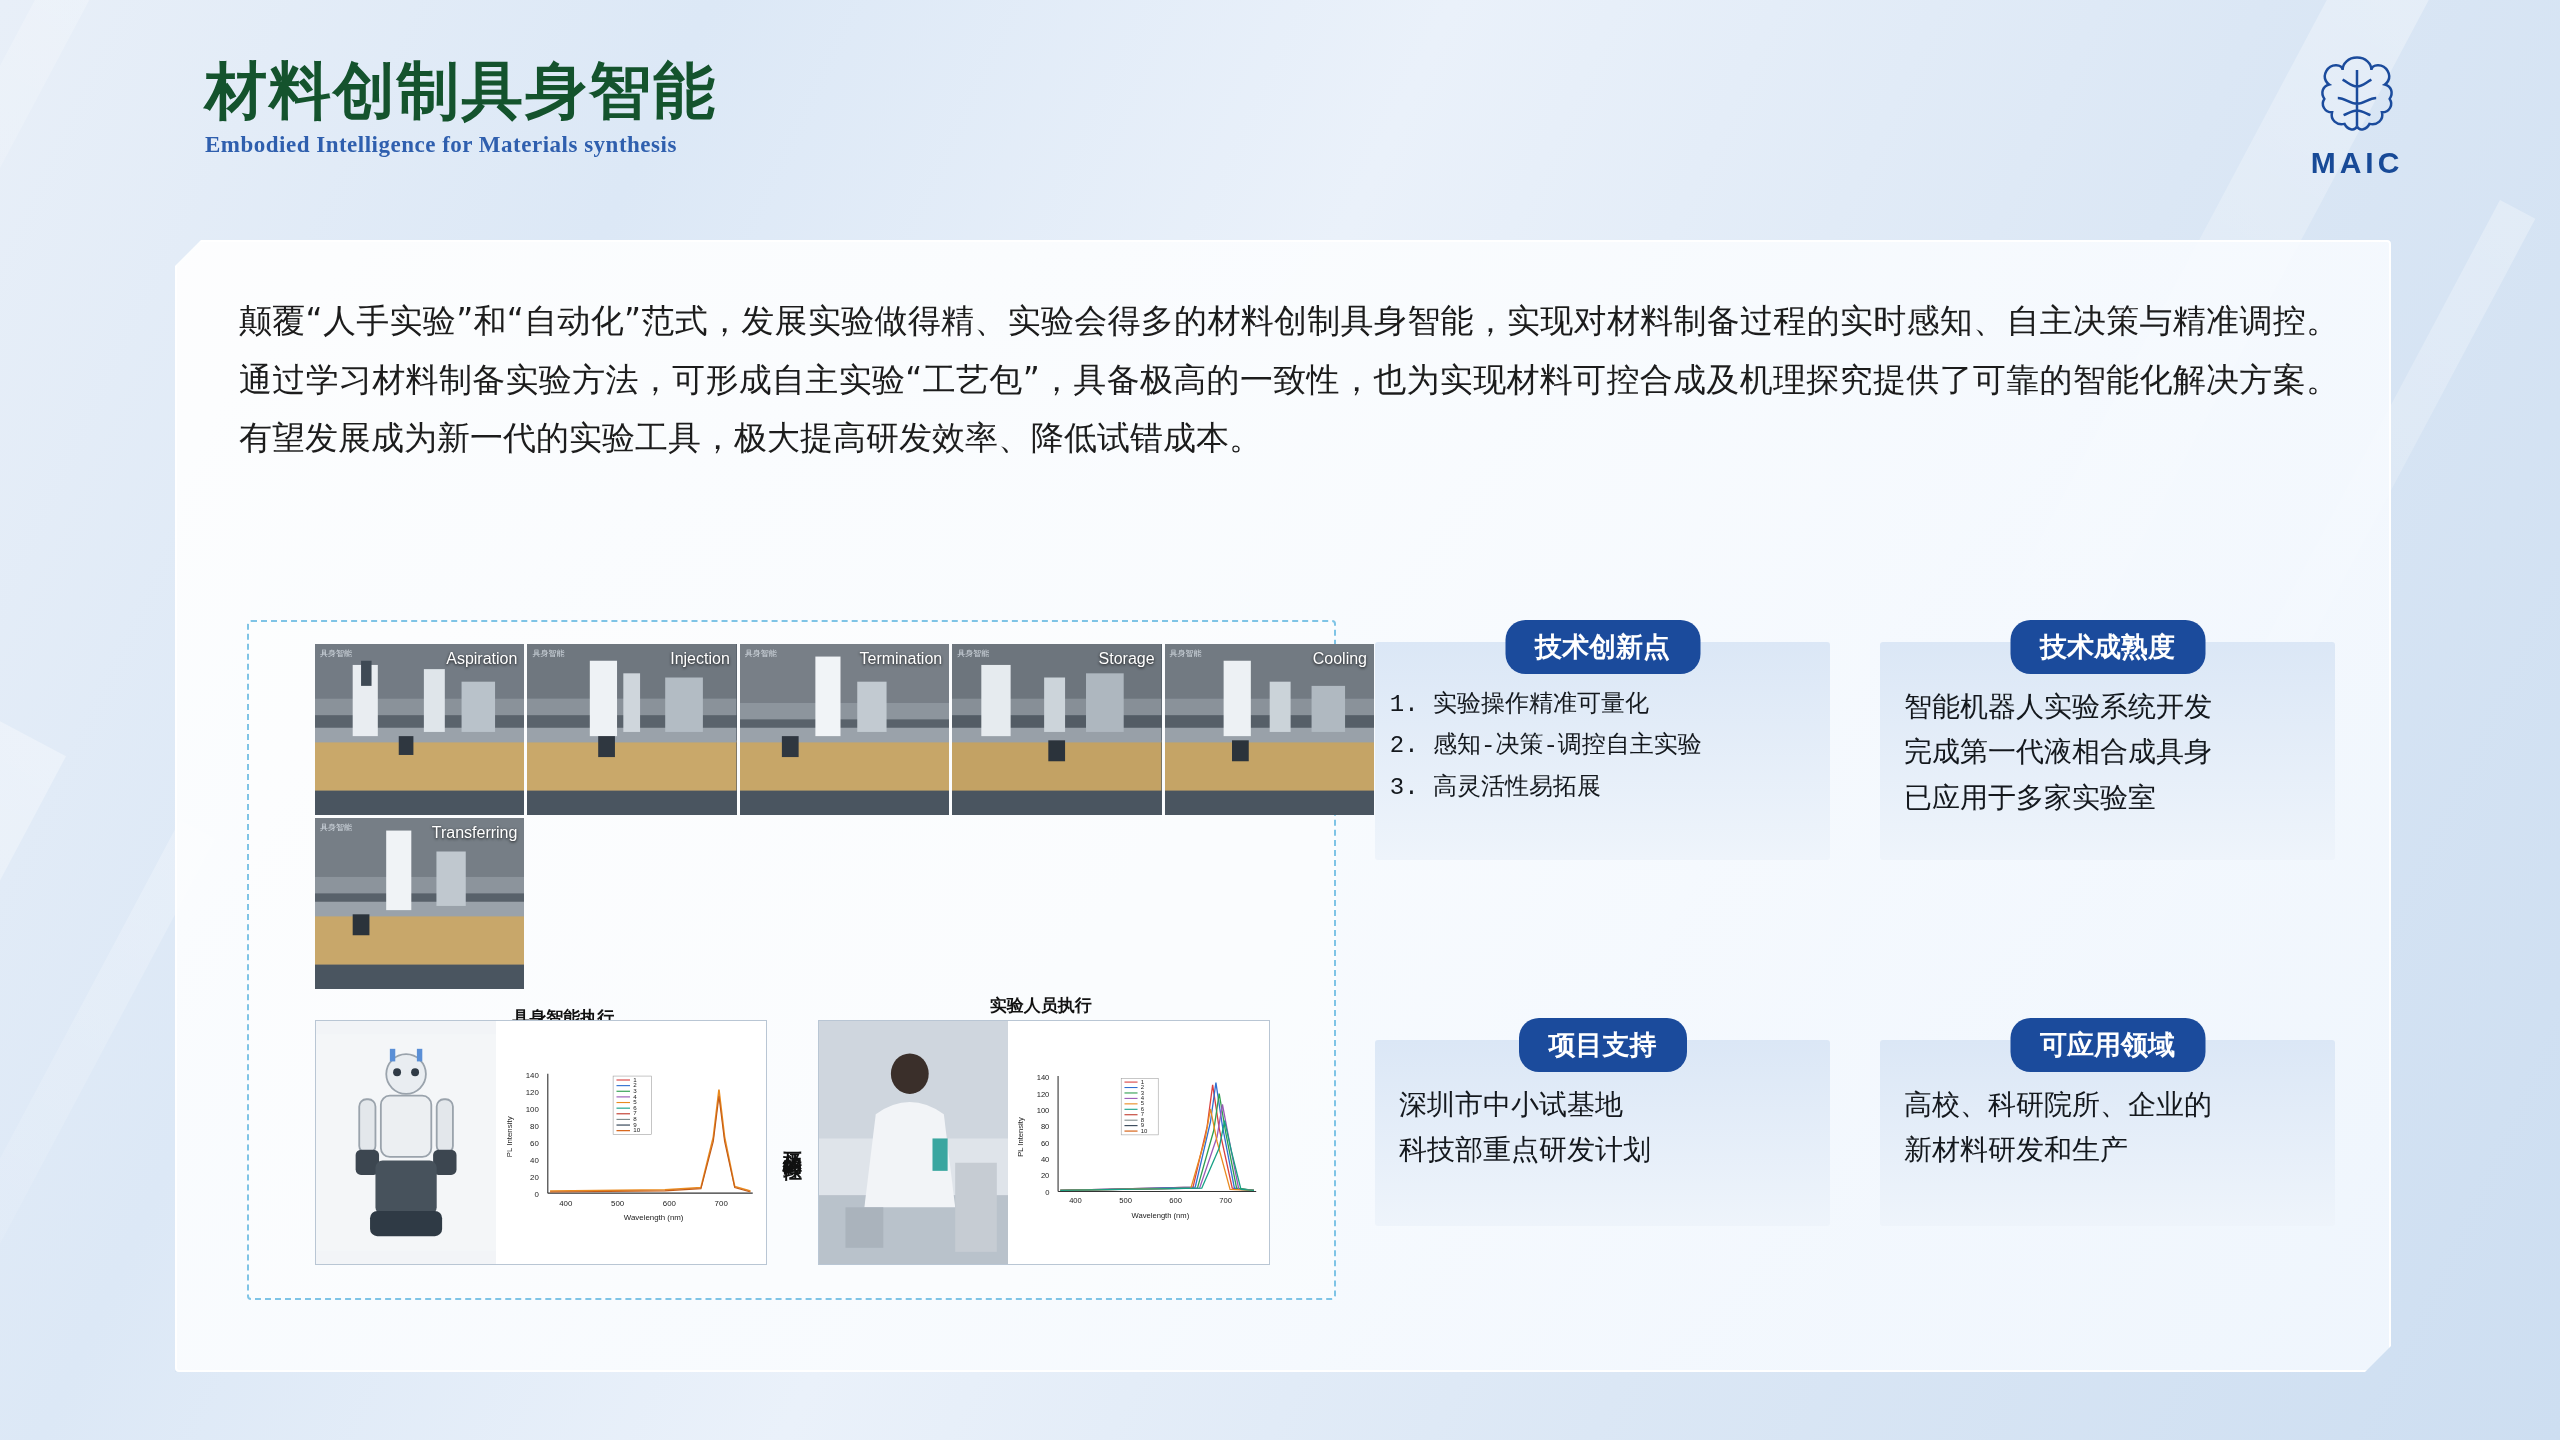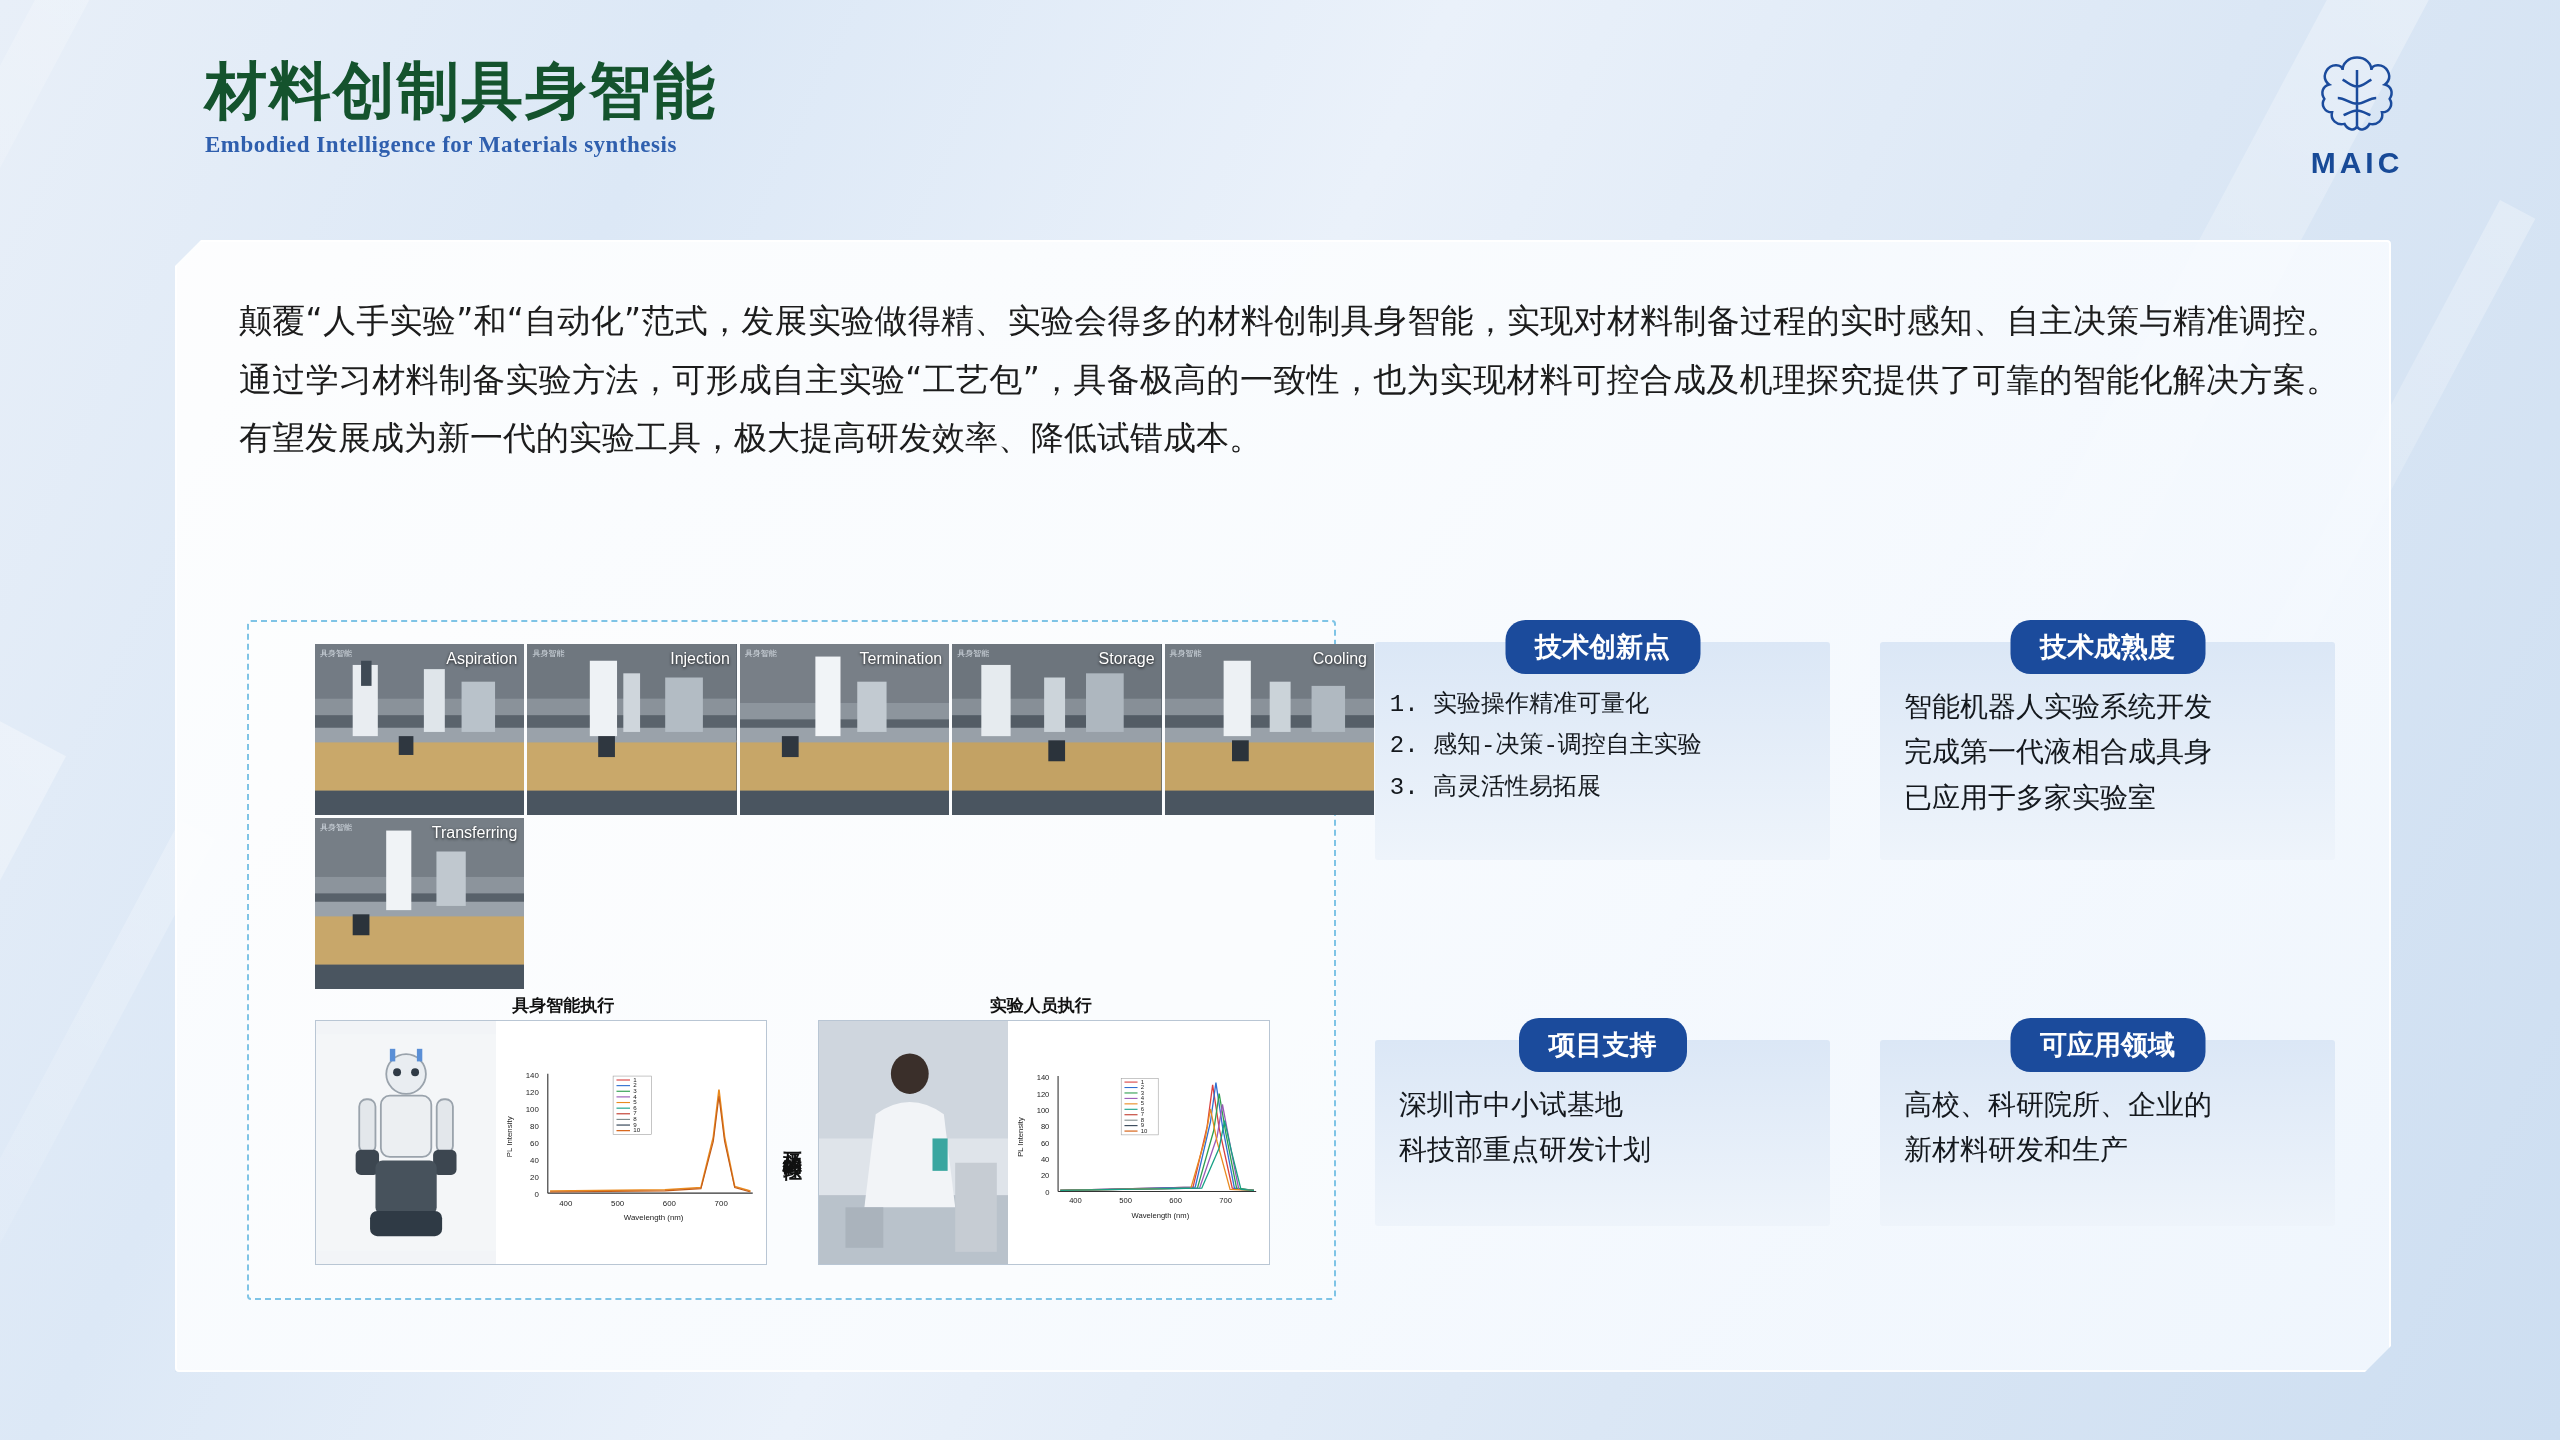--- a/index.html
+++ b/index.html
@@ -54,21 +54,21 @@
   }
   .photo-grid{position:absolute;left:66px;top:22px;width:1059px;height:345px;display:grid;
     grid-template-columns:repeat(5,1fr);grid-template-rows:repeat(2,1fr);gap:3px;}
   .cell{position:relative;overflow:hidden;background:#4a5560;}
   .cell .lab{position:absolute;inset:0;}
   .cell .tag{position:absolute;right:7px;top:6px;color:#fff;font-size:16px;text-shadow:0 1px 3px rgba(0,0,0,.85);}
   .cell .tl{position:absolute;left:5px;top:4px;color:#e7eef5;font-size:8px;opacity:.8;}
 
   .caption-row{position:absolute;left:66px;top:372px;width:955px;display:flex;}
   .caption{font-size:17px;font-weight:bold;color:#111;text-align:center;}
-  .cap-a{width:52%;}
+  .cap-a{width:52%;margin-top:12px;}
   .cap-b{width:48%;}
 
   .bottom-row{position:absolute;left:66px;top:398px;width:955px;height:245px;display:flex;gap:6px;align-items:stretch;}
   .panel{background:#fff;border:1px solid #b9c6d4;display:flex;align-items:center;}
   .panel.left{width:48%;}
   .panel.right{width:48%;}
   .vert-text{
     width:4%;display:flex;align-items:center;justify-content:center;
     writing-mode:vertical-rl;font-size:19px;font-weight:bold;color:#111;letter-spacing:2px;
   }

